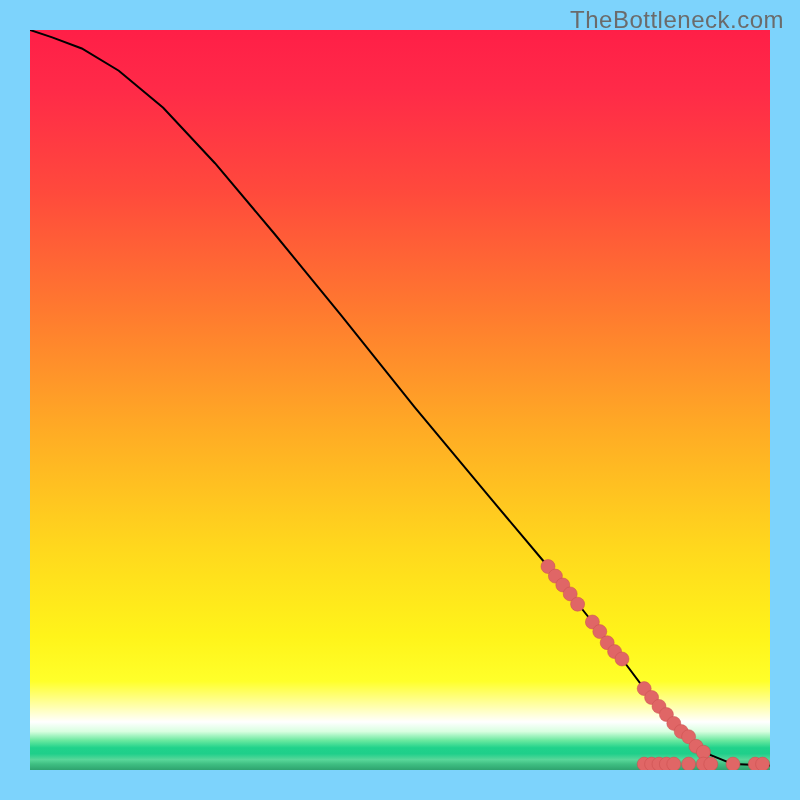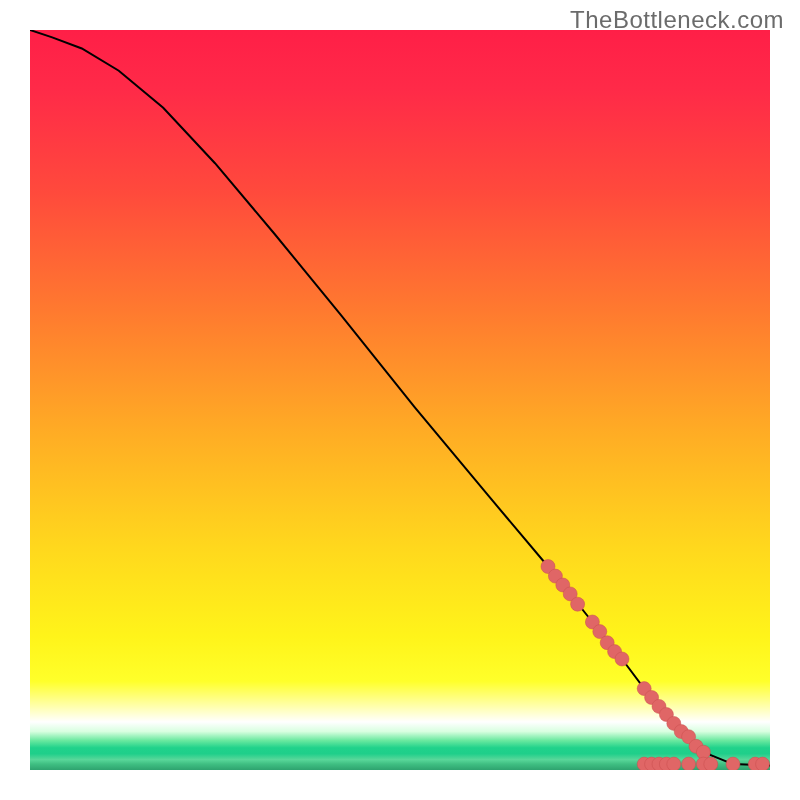--- a/index.html
+++ b/index.html
@@ -8,21 +8,21 @@
     width: 800px;
     height: 800px;
     background: #000;
     font-family: Arial, Helvetica, sans-serif;
     overflow: hidden;
   }
   .wrap {
     position: relative;
     width: 800px;
     height: 800px;
-    background: #ffffff;
+    background: #7dd3fc;
   }
   .watermark {
     position: absolute;
     top: 6px;
     right: 16px;
     color: #6b6b6b;
     font-size: 24px;
     letter-spacing: 0.5px;
     font-weight: 400;
     user-select: none;

